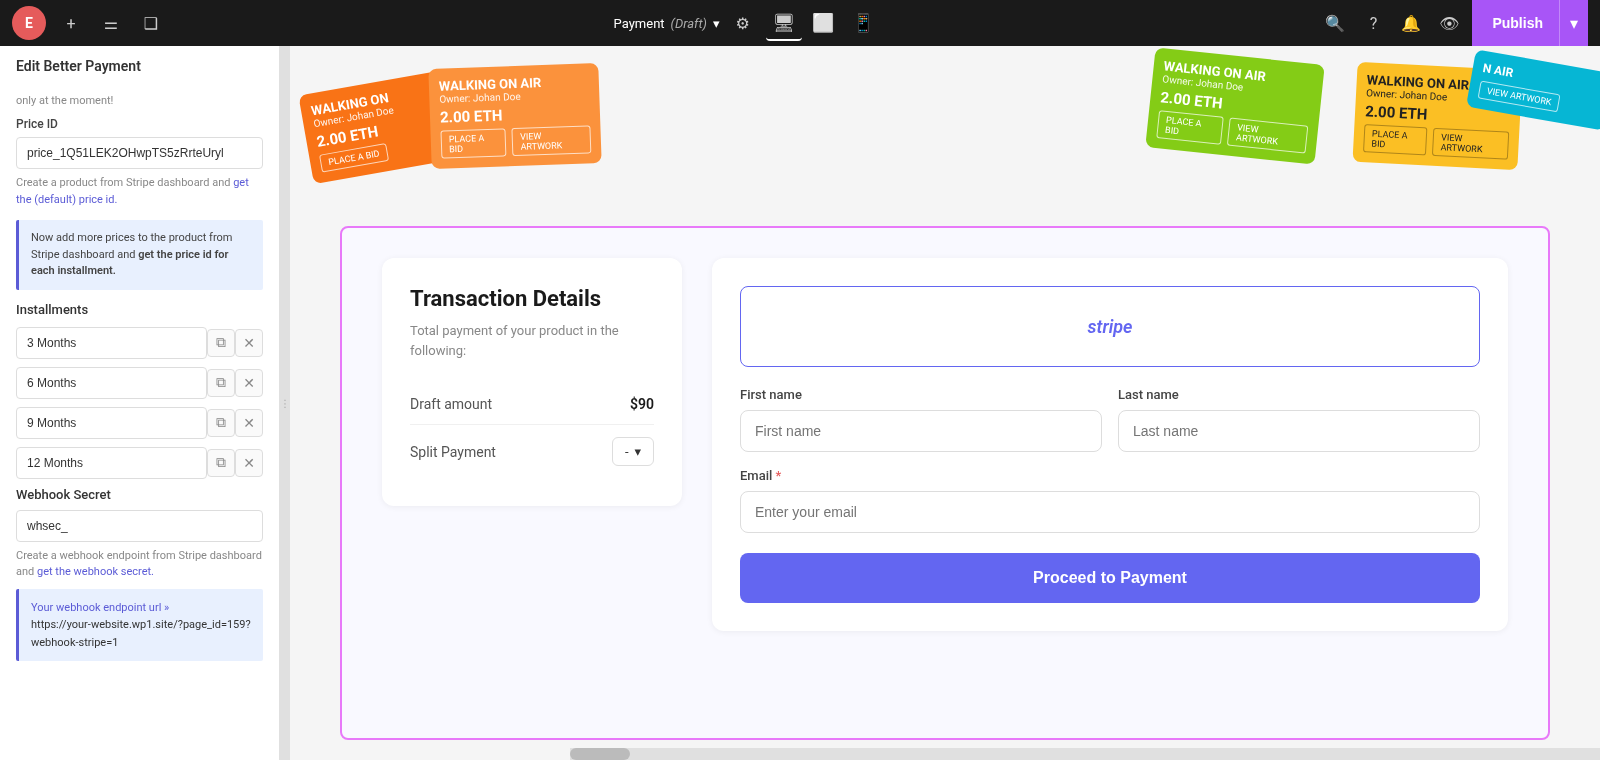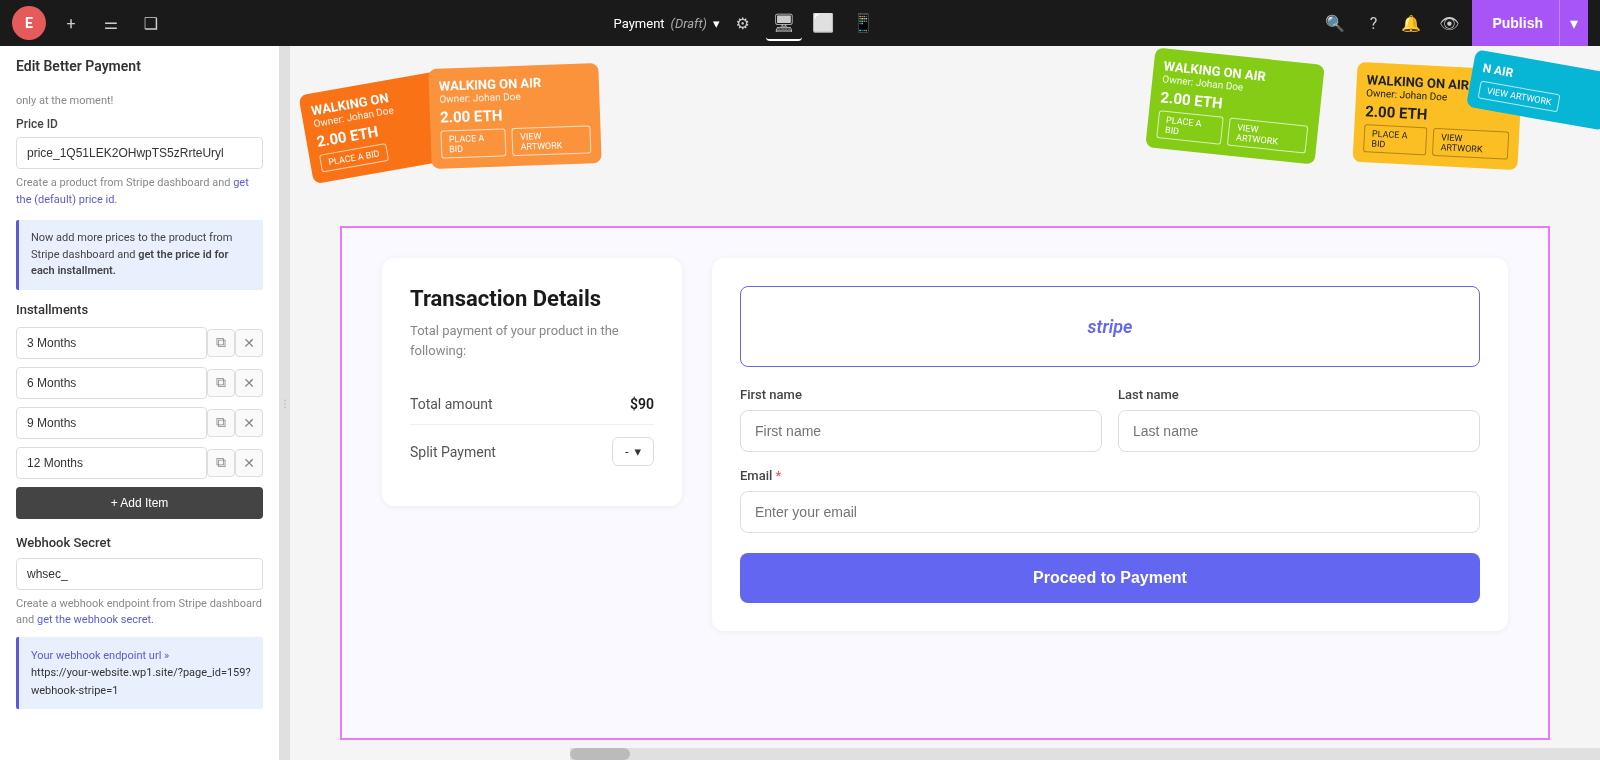--- a/index.html
+++ b/index.html
@@ -264,21 +264,21 @@
     }
 
     
     .payment-widget-container {
       position: absolute;
       top: 180px;
       left: 50px;
       right: 50px;
       bottom: 20px;
       border: 2px solid #e879f9;
-      border-radius: 0;
+      border-radius: 8px;
       background: #f9f9ff;
       display: flex;
       align-items: flex-start;
       justify-content: center;
       padding: 30px 40px;
       gap: 30px;
     }
 
     
     .transaction-card {
@@ -504,23 +504,20 @@
       <div class="installment-icon-btn">⧉</div>
       <div class="installment-icon-btn">✕</div>
     </div>
 
     <div class="installment-row">
       <input class="installment-input" type="text" value="12 Months" style="">
       <div class="installment-icon-btn">⧉</div>
       <div class="installment-icon-btn">✕</div>
     </div>
 
-    <button class="add-item-btn">
-      <span>+ Add Item</span>
-    </button>
 
     <div class="webhook-label">Webhook Secret</div>
     <input class="sidebar-input" type="text" value="whsec_" style="">
     <div class="webhook-hint">
       <span>Create a webhook endpoint from Stripe dashboard and</span>
       <a href="#">get the webhook secret.</a>
     </div>
 
     <div class="endpoint-box">
       <div class="endpoint-text">
@@ -584,21 +581,21 @@
       </div>
     </div>
 
     <div class="payment-widget-container">
 
       <div class="transaction-card">
         <div class="transaction-title">Transaction Details</div>
         <div class="transaction-subtitle">Total payment of your product in the following:</div>
 
         <div class="transaction-row">
-          <span class="transaction-row-label">Total amount</span>
+          <span class="transaction-row-label">Draft amount</span>
           <span class="transaction-row-value">$90</span>
         </div>
         <div class="transaction-row">
           <span class="transaction-row-label">Split Payment</span>
           <div class="split-select">
             <span>-</span>
             <span>▾</span>
           </div>
         </div>
       </div>

